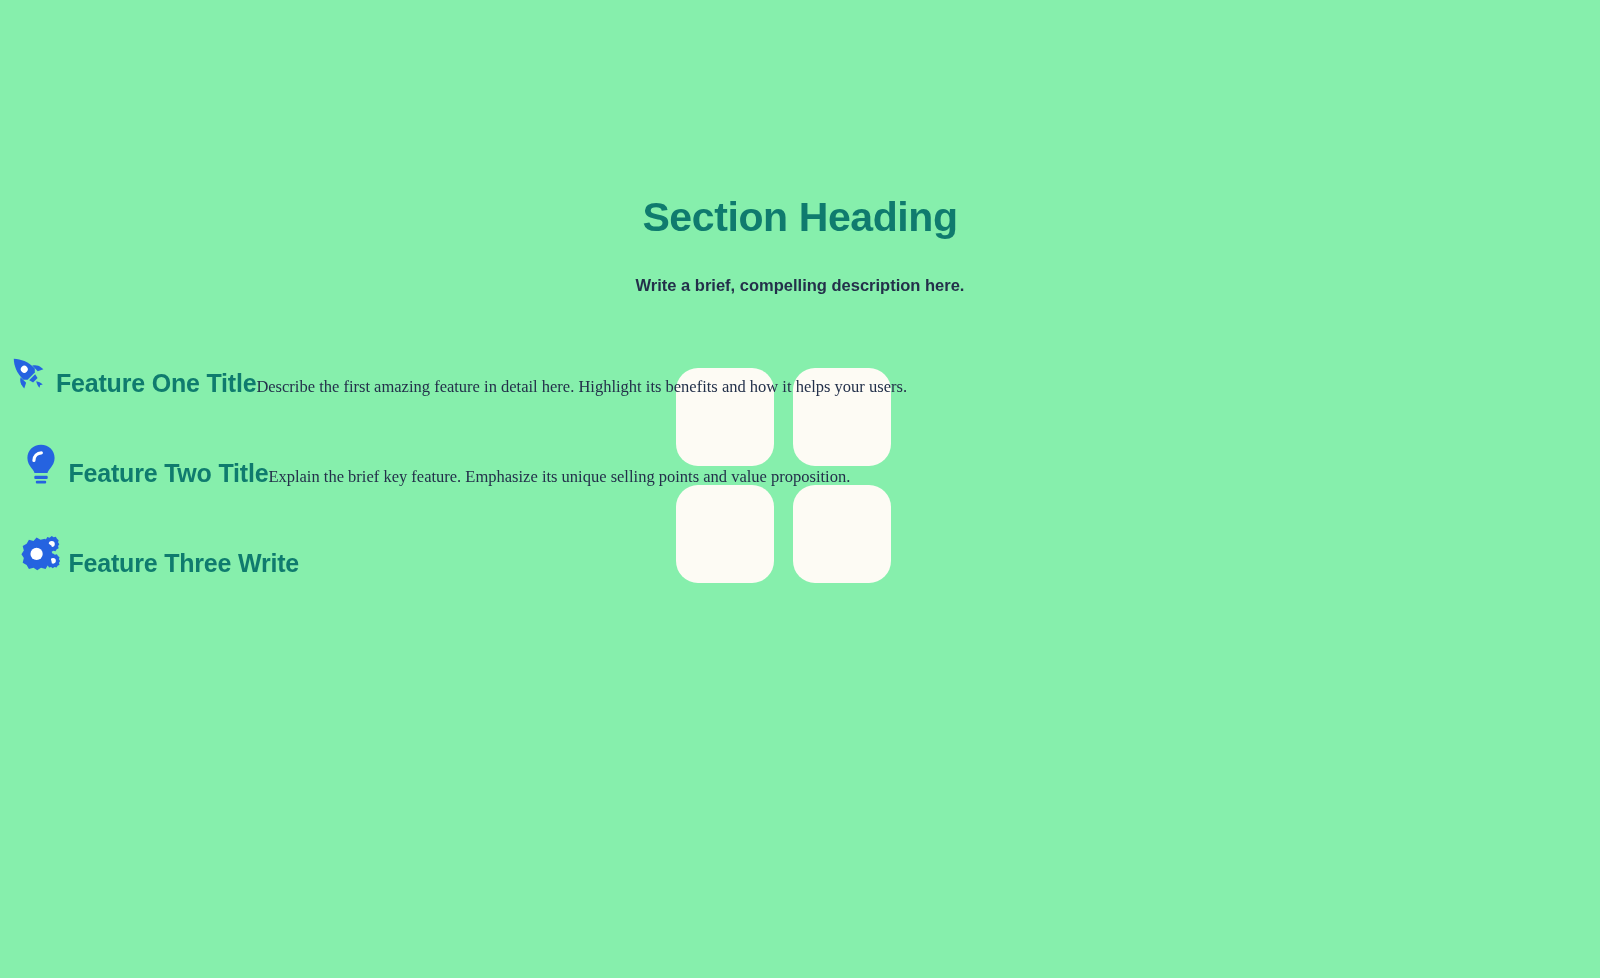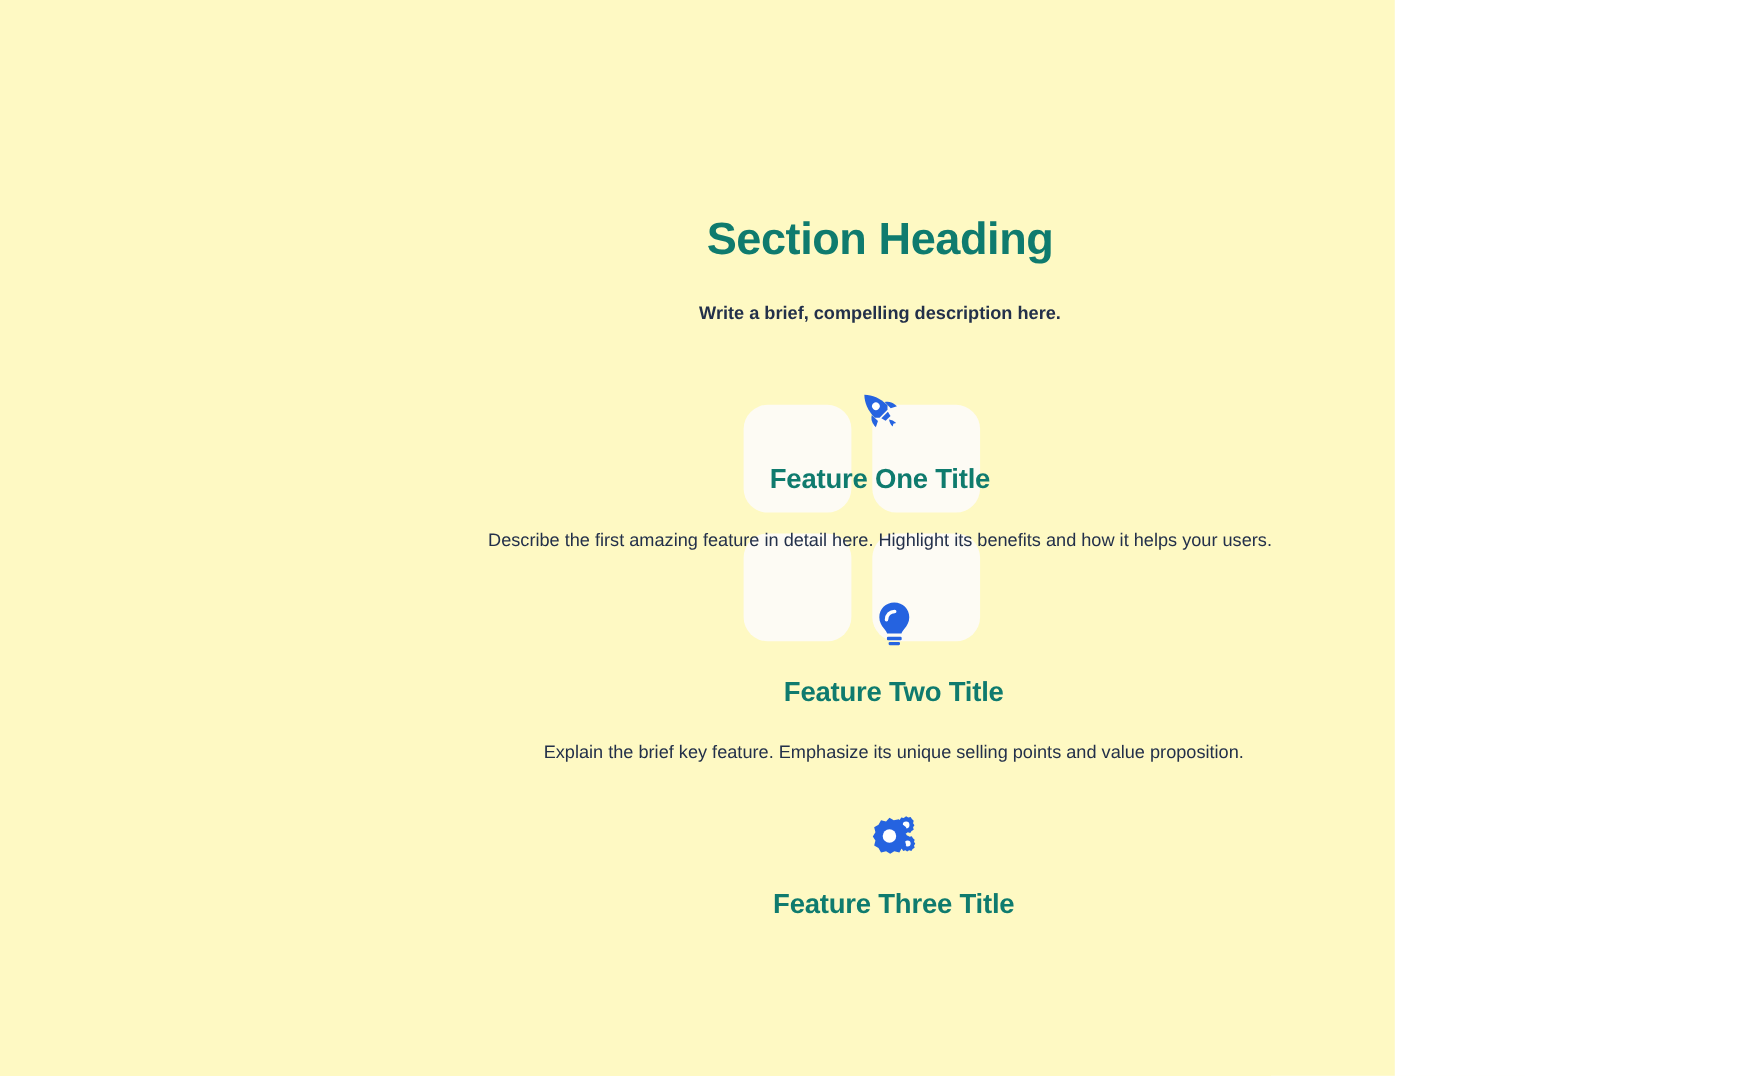--- a/index.html
+++ b/index.html
@@ -10,23 +10,23 @@
   body {
     width: 1600px;
     height: 978px;
     overflow: hidden;
     font-family: "Liberation Sans", sans-serif;
     -webkit-font-smoothing: antialiased;
   }
 
   .page {
     position: relative;
-    width: 1268px;
+    width: 1600px;
     height: 978px;
-    background: #fef9c3;
+    background: #86efac;
     overflow: hidden;
   }
 
   
   .deco-grid {
     position: absolute;
     left: 676px;
     top: 368px;
     width: 215px;
     height: 215px;
@@ -78,24 +78,23 @@
     margin-top: 47px;
     width: 100%;
     display: flex;
     flex-direction: column;
     align-items: center;
   }
 
   .feature {
     width: 100%;
     display: flex;
-    flex-direction: column;
+    flex-direction: row;
     align-items: center;
     text-align: center;
-    justify-content: space-between;
   }
   .feature + .feature {
     margin-top: 34px;
     padding-left: 25px;
   }
 
   .feature-icon {
     width: 56px;
     height: 56px;
     display: flex;
@@ -117,20 +116,21 @@
     line-height: 1.2;
   }
 
   .feature-desc {
     margin: 28px 0 0 0;
     font-size: 16.5px;
     font-weight: 400;
     color: #23304a;
     line-height: 1.5;
     max-width: 900px;
+    font-family: Liberation Serif, serif;
   }
 </style>
 </head>
 <body>
 
 <div class="page">
 
   <div class="deco-grid">
     <div class="deco-cell"></div>
     <div class="deco-cell"></div>
@@ -189,19 +189,19 @@
               <path d="M0,-7.6 L1.9,-6.5 L4.0,-7.0 L5.1,-5.1 L6.7,-3.7 L6.1,-1.6 L7.3,0.2 L6.1,1.9 L6.7,4.0 L4.8,5.1 L3.6,7.0 L1.5,6.4 L-0.4,7.6 L-2.1,6.4 L-4.2,7.0 L-5.3,5.1 L-7.2,4.0 L-6.6,1.9 L-7.7,0.2 L-6.6,-1.6 L-7.2,-3.7 L-5.3,-4.8 L-4.2,-6.6 L-2.1,-6.0 Z" fill="#2563e0"></path>
               <circle cx="0" cy="0" r="2.9" fill="#ffffff"></circle>
             </g>
 
             <g transform="translate(19.4,25.0)">
               <path d="M0,-17.2 L4.1,-14.8 L8.9,-15.8 L11.3,-11.7 L15.9,-8.3 L14.7,-3.5 L17.2,0.4 L14.7,4.3 L15.9,9.1 L11.8,11.5 L9.4,15.6 L4.6,14.4 L0.7,16.9 L-3.2,14.4 L-8.0,15.6 L-10.4,11.5 L-14.5,9.1 L-13.3,4.3 L-15.8,0.4 L-13.3,-3.5 L-14.5,-8.3 L-10.4,-10.7 L-8.0,-14.8 L-3.2,-13.6 Z" fill="#2563e0"></path>
               <circle cx="0" cy="0" r="6.4" fill="#ffffff"></circle>
             </g>
           </svg>
         </div>
-        <h2 class="feature-title">Feature Three Title</h2>
+        <h2 class="feature-title">Feature Three Write</h2>
         <p class="feature-desc"></p>
       </div>
 
     </div>
   </div>
 </div>
 
 </body></html>

